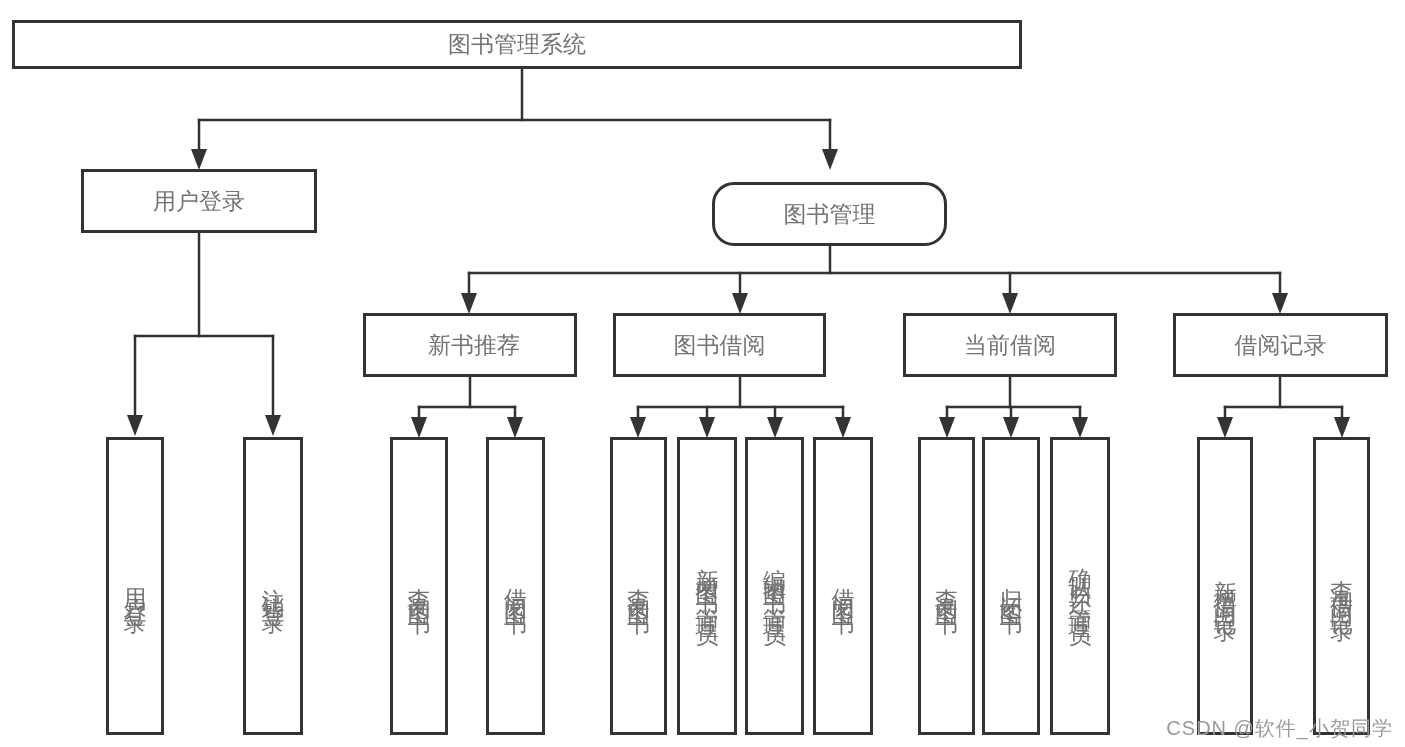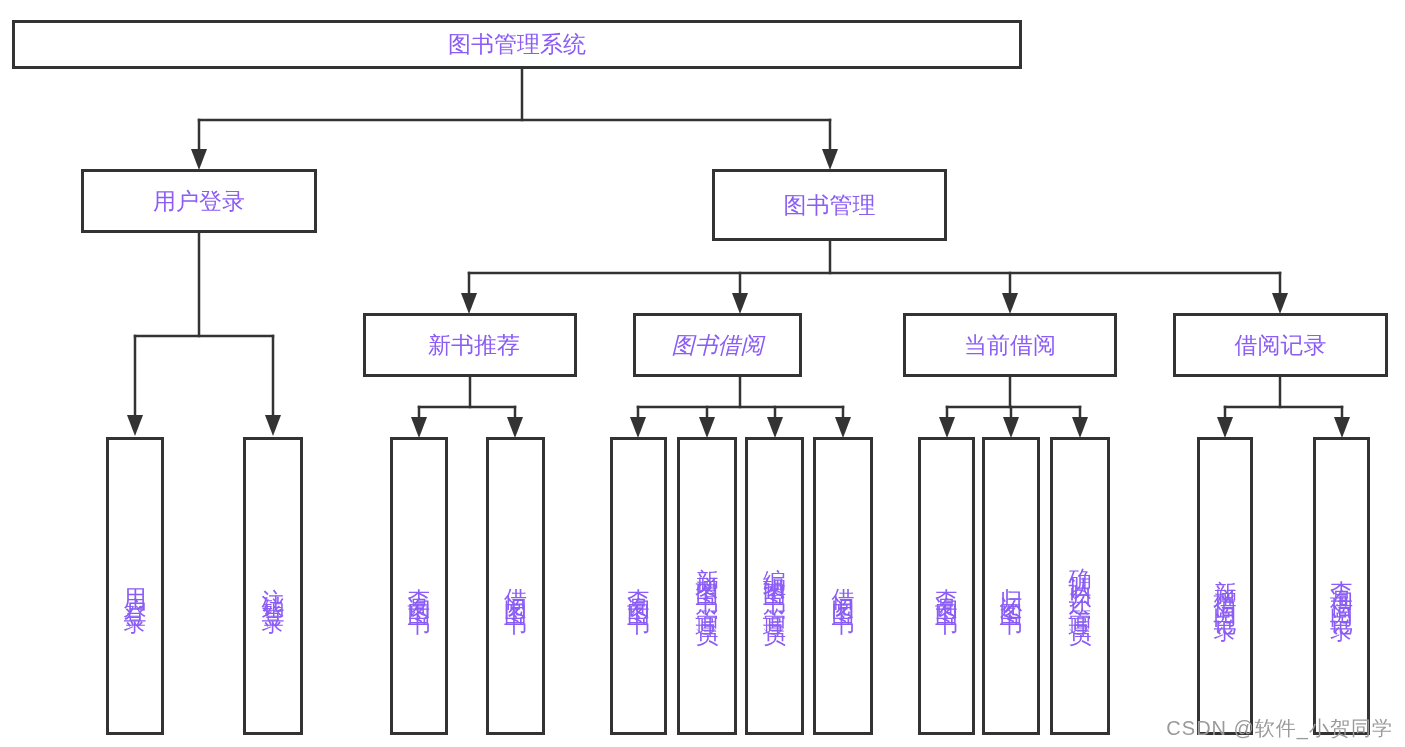--- a/index.html
+++ b/index.html
@@ -14,21 +14,21 @@
   #wires {
     position: absolute;
     left: 0; top: 0;
     pointer-events: none;
   }
   .box {
     position: absolute;
     box-sizing: border-box;
     border: 3px solid #333333;
     background: #ffffff;
-    color: #8b5cf6;
+    color: #737373;
     display: flex;
     align-items: center;
     justify-content: center;
     font-size: 23px;
     line-height: 1;
     white-space: nowrap;
   }
   .v-box {
     writing-mode: vertical-rl;
     text-orientation: mixed;
@@ -113,24 +113,24 @@
       <polygon points="1003,417 1019,417 1011,438"></polygon>
       <polygon points="1072,417 1088,417 1080,438"></polygon>
       <polygon points="1217,417 1233,417 1225,438"></polygon>
       <polygon points="1334,417 1350,417 1342,438"></polygon>
     </g>
   </svg>
 
   <div class="box" style="left:12px; top:20px; width:1010px; height:49px;">图书管理系统</div>
 
   <div class="box" style="left:81px; top:169px; width:236px; height:64px;">用户登录</div>
-  <div class="box" style="left:712px; top:169px; width:235px; height:72px;">图书管理</div>
+  <div class="box" style="left:712px; top:182px; width:235px; height:64px;border-radius:22px;">图书管理</div>
 
   <div class="box" style="left:363px; top:313px; width:214px; height:64px;padding-left:8px;">新书推荐</div>
-  <div class="box" style="left:633px; top:313px; width:169px; height:64px;font-style:italic;">图书借阅</div>
+  <div class="box" style="left:613px; top:313px; width:213px; height:64px;">图书借阅</div>
   <div class="box" style="left:903px; top:313px; width:214px; height:64px;font-family:Liberation Serif, serif;">当前借阅</div>
   <div class="box" style="left:1173px; top:313px; width:215px; height:64px;">借阅记录</div>
 
   <div class="box v-box" style="left:106px; top:437px; width:58px; height:298px;">用户登录</div>
   <div class="box v-box" style="left:243px; top:437px; width:60px; height:298px;">注销登录</div>
 
   <div class="box v-box" style="left:390px; top:437px; width:58px; height:298px;">查询图书</div>
   <div class="box v-box" style="left:486px; top:437px; width:59px; height:298px;">借阅图书</div>
 
   <div class="box v-box" style="left:610px; top:437px; width:57px; height:298px;">查询图书</div>

